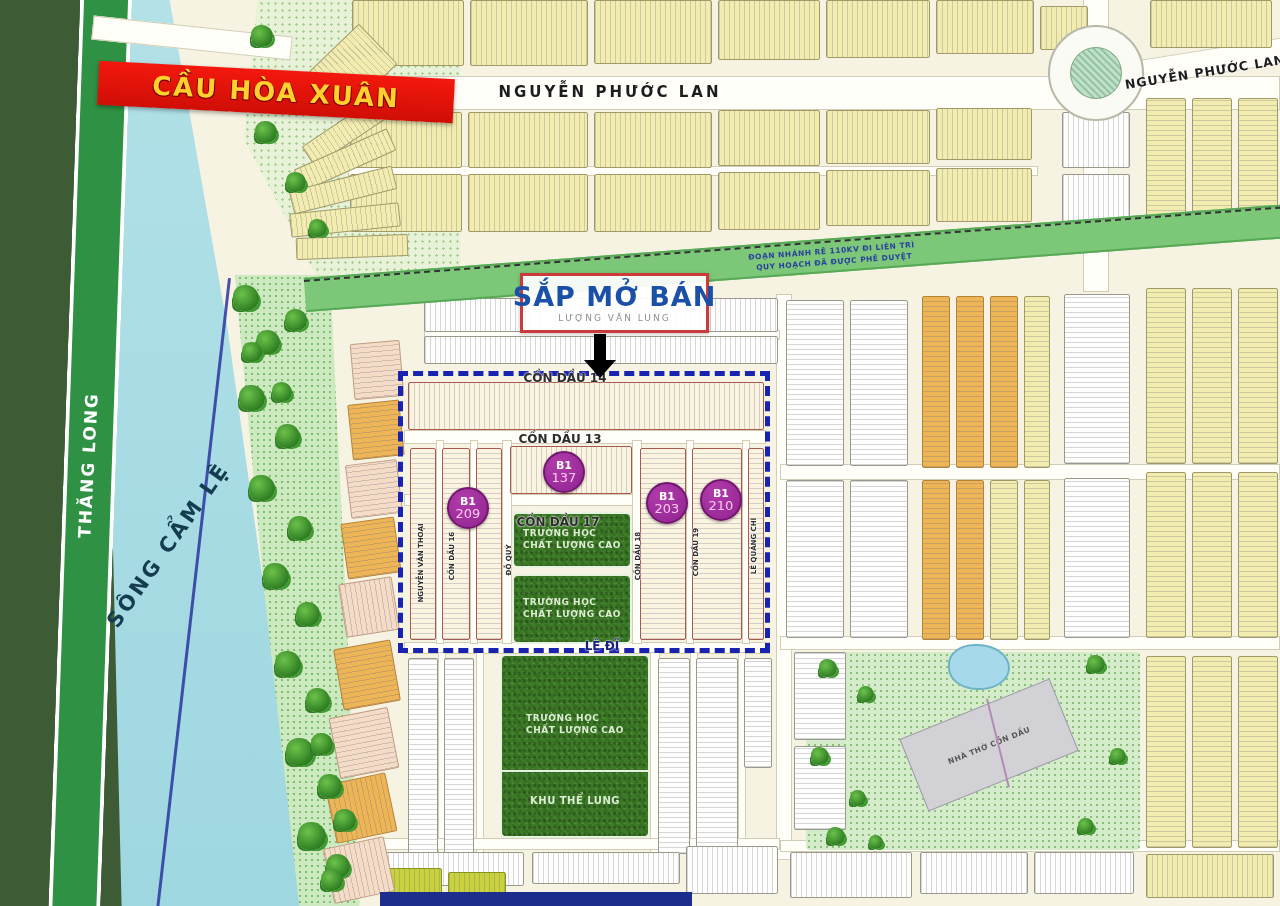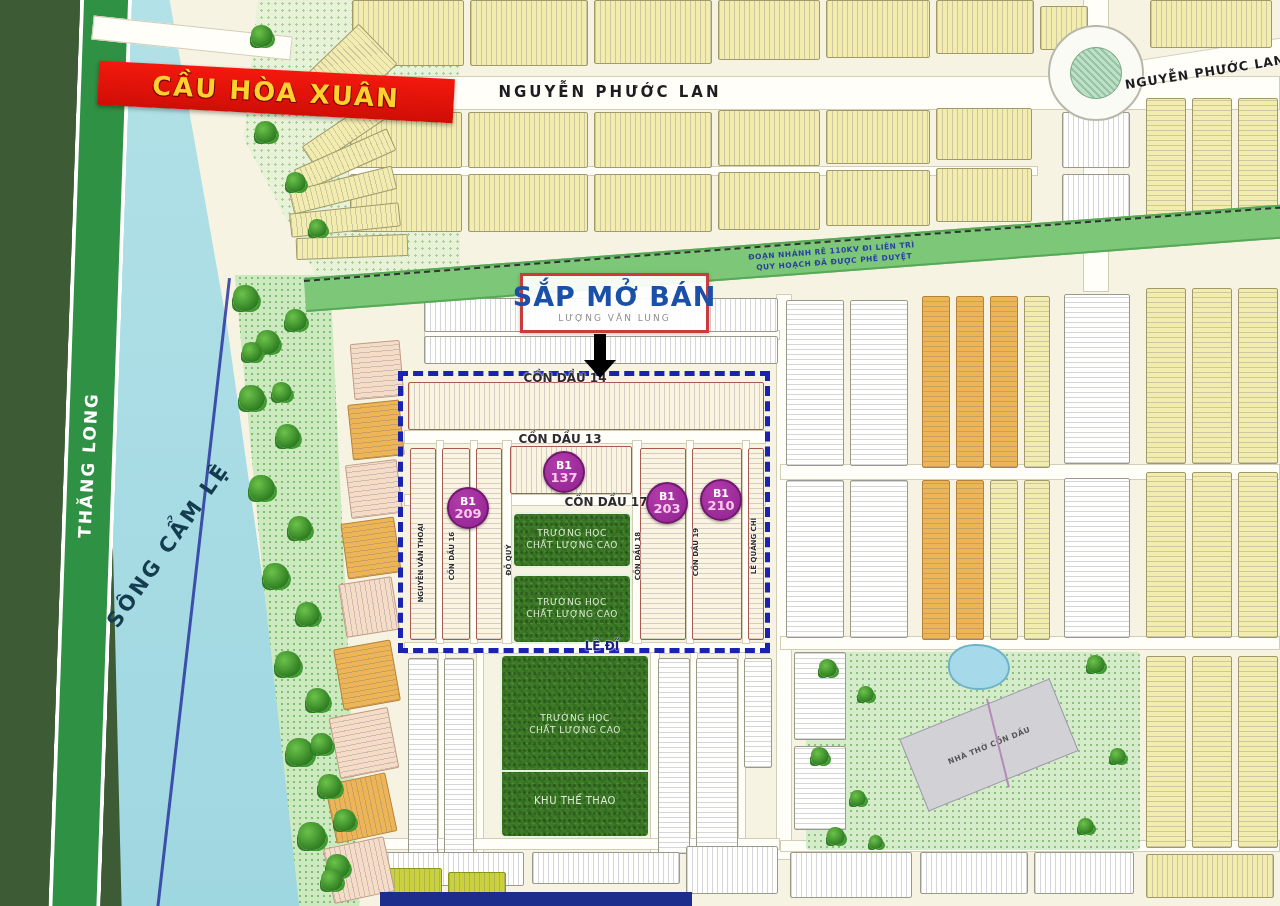--- a/index.html
+++ b/index.html
@@ -63,28 +63,28 @@
   .smb-sub{color:#8f8f8f;font-size:9px;letter-spacing:2px;margin-top:3px;white-space:nowrap;}
   .arrow-shaft{left:594px;top:334px;width:12px;height:26px;background:#000;}
   .arrow-head{left:584px;top:360px;width:0;height:0;border-left:16px solid transparent;
     border-right:16px solid transparent;border-top:18px solid #000;}
   .dashed-box{left:398px;top:371px;width:372px;height:282px;border:5px dashed #1a22b0;}
   .badge{width:42px;height:42px;border-radius:50%;
     background:radial-gradient(circle at 35% 30%, #b23cab, #8f2390);
     border:2px solid #71176e;display:flex;flex-direction:column;align-items:center;
     justify-content:center;box-shadow:0 1px 3px rgba(0,0,0,.4);line-height:1;}
   .badge .l1{color:#fff;font-size:11px;font-weight:bold;}
-  .badge .l2{color:#ffc9ee;font-size:13px;font-weight:bold;text-align:center;}
+  .badge .l2{color:#ffc9ee;font-size:13px;font-weight:normal;text-align:center;}
   .green-area{background-color:#3c7a26;border:2px solid #e8f2e0;border-radius:6px;
     background-image:radial-gradient(rgba(0,0,0,.22) 1px, transparent 1.6px),
       radial-gradient(rgba(255,255,255,.10) 1px, transparent 1.6px),
       repeating-linear-gradient(55deg, rgba(20,60,10,.18) 0 3px, transparent 3px 7px);
     background-size:5px 7px,7px 5px,auto;
     display:flex;align-items:center;justify-content:center;}
-  .green-label{color:#dcedd2;font-weight:normal;font-size:9px;text-align:center;
+  .green-label{color:#dcedd2;font-weight:bold;font-size:9px;text-align:left;
     line-height:1.3;letter-spacing:.5px;}
   .divider{position:absolute;left:0;width:100%;height:2px;background:#e8f2e0;}
   .st-label{position:absolute;font-size:12px;font-weight:bold;color:#2b2b2b;
     white-space:nowrap;text-shadow:0 0 2px #fff,0 0 2px #fff;transform:translate(-50%,-50%);}
   .st-label.vert{transform:translate(-50%,-50%) rotate(-90deg);font-size:7px;}
   .npl1{font-size:15px;letter-spacing:3px;color:#1d1d1d;}
   .npl2{font-size:12.5px;letter-spacing:1px;color:#1d1d1d;transform:translate(-50%,-50%) rotate(-9deg);}
   .tl-label{left:88px;top:465px;transform:translate(-50%,-50%) rotate(-87deg);
     color:#fff;font-size:17px;font-weight:bold;letter-spacing:2px;white-space:nowrap;}
   .river-label{left:168px;top:545px;transform:translate(-50%,-50%) rotate(-55deg);
@@ -275,34 +275,34 @@
   </div>
   <div class="abs green-area" style="left:512px;top:574px;width:120px;height:70px;">
     <div class="green-label"><span>TRƯỜNG HỌC</span><br>
       <span>CHẤT LƯỢNG CAO</span></div>
   </div>
   <div class="abs green-area" style="left:500px;top:654px;width:150px;height:184px;flex-direction:column;">
     <div class="green-label" style="margin-top:28px;">
       <span>TRƯỜNG HỌC</span><br>
       <span>CHẤT LƯỢNG CAO</span></div>
     <div class="divider" style="top:114px;"></div>
-    <div class="green-label" style="margin-top:58px;font-size:10px;">KHU THỂ THAO</div>
+    <div class="green-label" style="margin-top:58px;font-size:10px;">KHU THỂ LUNG</div>
   </div>
 
   <div class="abs church">
     <div class="church-line"></div>
     <span class="church-label">NHÀ THỜ CỒN DẦU</span>
   </div>
   <div class="abs pond"></div>
 
   <div class="st-label npl1" style="left:610px;top:92px;">NGUYỄN PHƯỚC LAN</div>
   <div class="st-label npl2" style="left:1205px;top:72px;">NGUYỄN PHƯỚC LAN</div>
   <div class="st-label" style="left:565px;top:378px;">CỒN DẦU 14</div>
   <div class="st-label" style="left:560px;top:439px;">CỒN DẦU 13</div>
-  <div class="st-label" style="left:558px;top:502px;margin-left:48px;">CỒN DẦU 17</div>
+  <div class="st-label" style="left:558px;top:522px;">CỒN DẦU 17</div>
   <div class="st-label" style="left:602px;top:646px;color:#1a2080;">LÊ ĐĨ</div>
   <div class="st-label vert" style="left:421px;top:563px;">NGUYỄN VĂN THOẠI</div>
   <div class="st-label vert" style="left:452px;top:556px;">CỒN DẦU 16</div>
   <div class="st-label vert" style="left:509px;top:560px;">ĐỖ QUÝ</div>
   <div class="st-label vert" style="left:638px;top:556px;">CỒN DẦU 18</div>
   <div class="st-label vert" style="left:696px;top:552px;">CỒN DẦU 19</div>
   <div class="st-label vert" style="left:754px;top:546px;">LÊ QUẢNG CHÍ</div>
 
   <div class="abs tl-label">THĂNG LONG</div>
   <div class="abs river-label">SÔNG CẨM LỆ</div>

